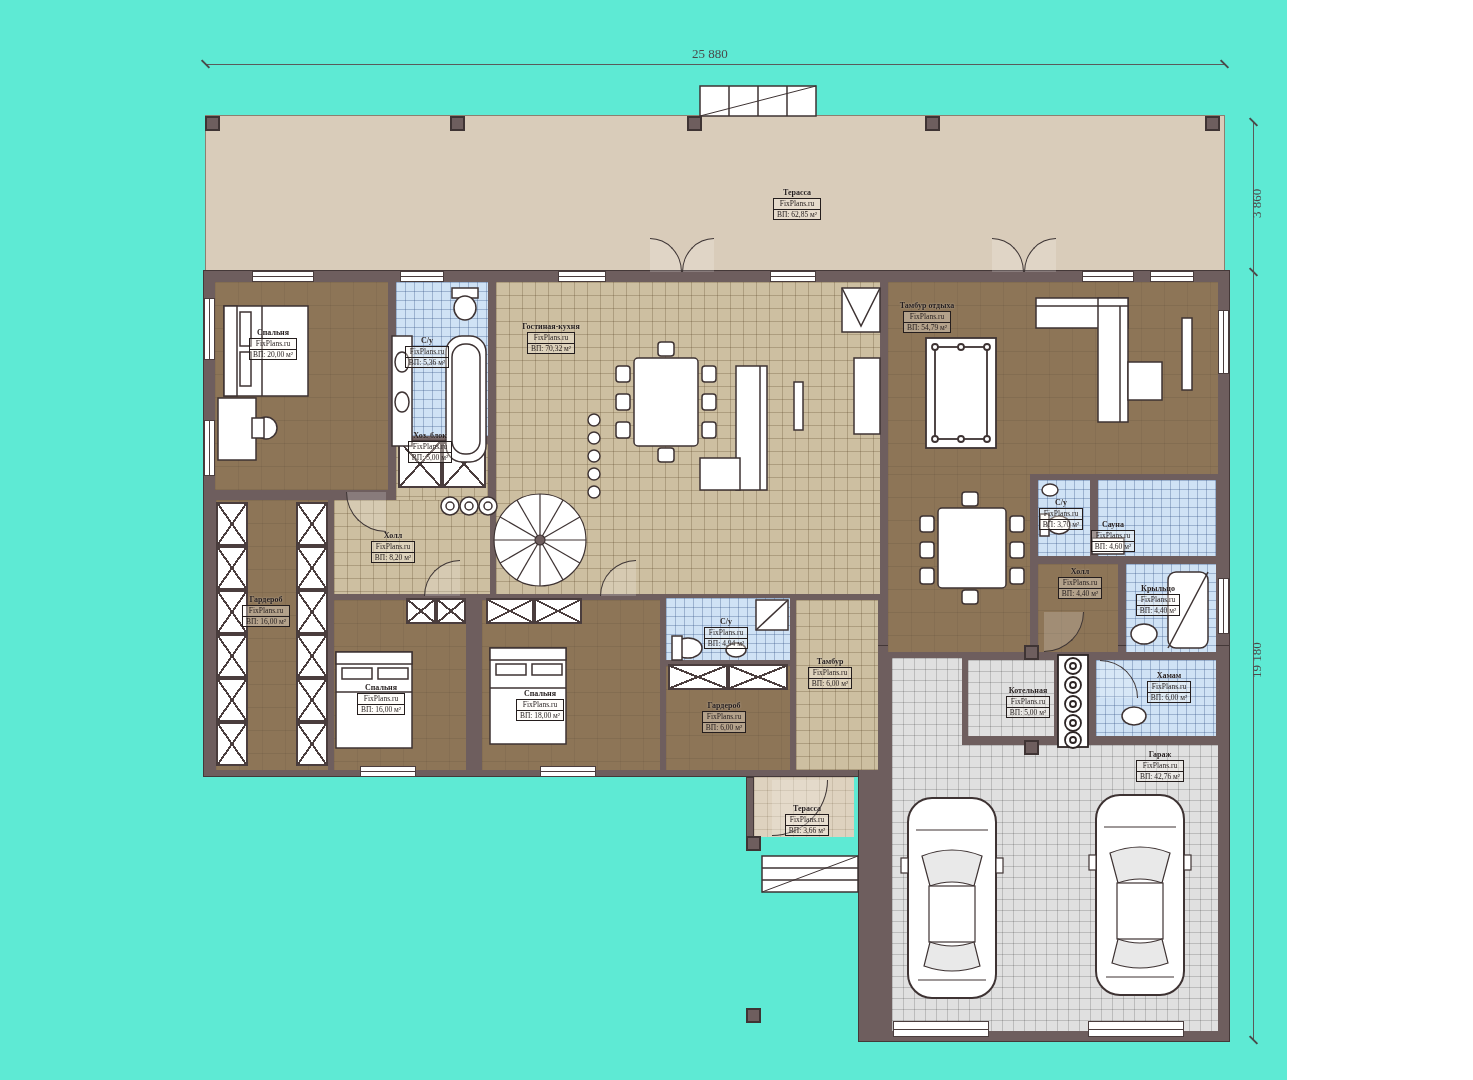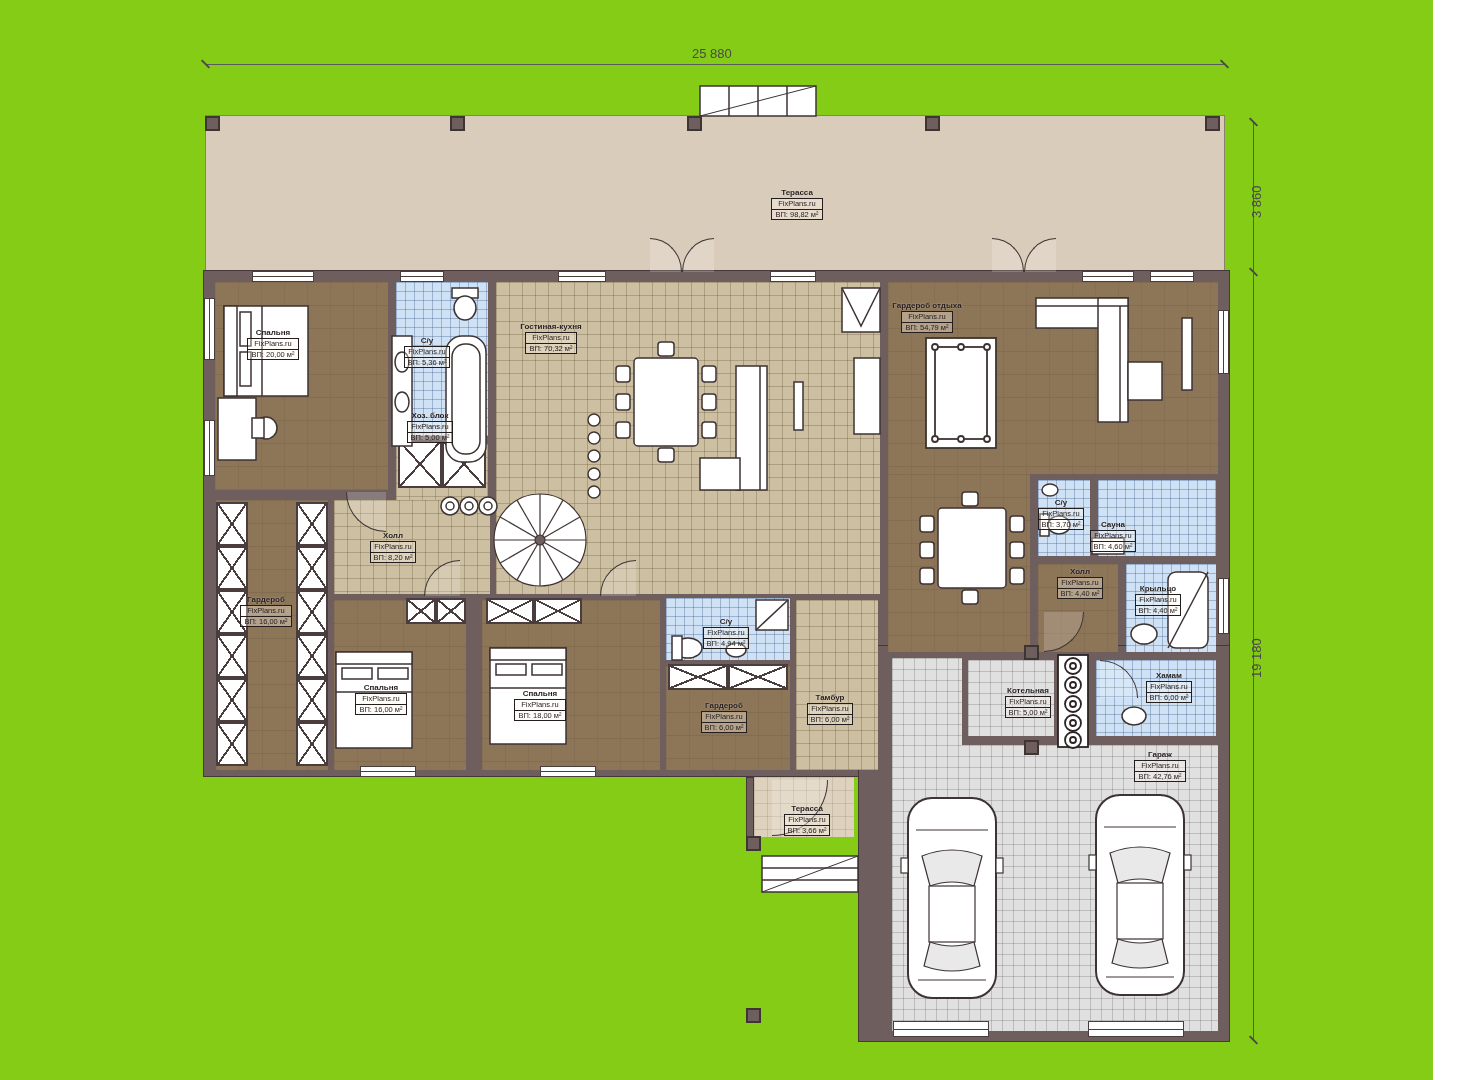--- a/index.html
+++ b/index.html
@@ -1,17 +1,17 @@
 <!DOCTYPE html>
 <html><head>
 <meta charset="utf-8">
 <style>
   html,body{margin:0;padding:0;background:#fff;}
-  .plan{position:relative;width:1433px;height:1080px;background:#84cc16;overflow:hidden;
-        font-family:Liberation Sans, sans-serif;}
+  .plan{position:relative;width:1287px;height:1080px;background:#5eead4;overflow:hidden;
+        font-family:Liberation Serif, serif;}
   .wall{position:absolute;background:#6e5e5e;border:1px solid #443838;box-sizing:border-box;}
   .post{position:absolute;width:15px;height:15px;background:#6e5e5e;border:2px solid #3f3434;box-sizing:border-box;}
   .floor{position:absolute;box-sizing:border-box;}
   .f-terrace{background:#d9ccba;border:1px solid #8c7f70;}
   .f-wood{background:#8d7557;background-image:linear-gradient(rgba(0,0,0,.07) 1px,transparent 1px),linear-gradient(90deg,rgba(0,0,0,.05) 1px,transparent 1px);background-size:23px 23px;}
   .f-tile{background-color:#cdbfa1;background-image:linear-gradient(rgba(90,70,40,.28) 1px,transparent 1px),linear-gradient(90deg,rgba(90,70,40,.28) 1px,transparent 1px);background-size:13px 13px;}
   .f-blue{background-color:#cfe2f5;background-image:linear-gradient(rgba(60,90,140,.35) 1px,transparent 1px),linear-gradient(90deg,rgba(60,90,140,.35) 1px,transparent 1px);background-size:9px 9px;}
   .f-gray{background-color:#e0e0e0;background-image:linear-gradient(rgba(0,0,0,.16) 1px,transparent 1px),linear-gradient(90deg,rgba(0,0,0,.16) 1px,transparent 1px);background-size:11px 11px;}
   .f-porch{background:#ded2bf;background-image:linear-gradient(rgba(90,70,40,.15) 1px,transparent 1px),linear-gradient(90deg,rgba(90,70,40,.15) 1px,transparent 1px);background-size:13px 13px;}
   .xcell{position:absolute;box-sizing:border-box;background:
@@ -356,40 +356,40 @@
     <g>
         <use href="#car" x="908" y="798"></use>
       </g>
     <g>
         <use href="#car" x="1096" y="795"></use>
       </g>
   </svg>
 
   <div class="rlabel" style="left:797px;top:188px;">
     <div class="rl-title">Терасса</div>
-    <div class="rl-box"><div class="rl-site">FixPlans.ru</div><div class="rl-area">ВП: 98,82 м²</div></div>
+    <div class="rl-box"><div class="rl-site">FixPlans.ru</div><div class="rl-area">ВП: 62,85 м²</div></div>
   </div>
   <div class="rlabel" style="left:273px;top:328px;">
     <div class="rl-title">Спальня</div>
     <div class="rl-box"><div class="rl-site">FixPlans.ru</div><div class="rl-area">ВП: 20,00 м²</div></div>
   </div>
   <div class="rlabel" style="left:427px;top:336px;">
     <div class="rl-title">С/у</div>
     <div class="rl-box"><div class="rl-site">FixPlans.ru</div><div class="rl-area">ВП: 5,36 м²</div></div>
   </div>
-  <div class="rlabel" style="left:430px;top:411px;">
+  <div class="rlabel" style="left:430px;top:431px;">
     <div class="rl-title">Хоз. блок</div>
     <div class="rl-box"><div class="rl-site">FixPlans.ru</div><div class="rl-area">ВП: 5,00 м²</div></div>
   </div>
   <div class="rlabel" style="left:551px;top:322px;">
     <div class="rl-title">Гостиная-кухня</div>
     <div class="rl-box"><div class="rl-site">FixPlans.ru</div><div class="rl-area">ВП: 70,32 м²</div></div>
   </div>
   <div class="rlabel" style="left:927px;top:301px;">
-    <div class="rl-title">Гардероб отдыха</div>
+    <div class="rl-title">Тамбур отдыха</div>
     <div class="rl-box"><div class="rl-site">FixPlans.ru</div><div class="rl-area">ВП: 54,79 м²</div></div>
   </div>
   <div class="rlabel" style="left:393px;top:531px;">
     <div class="rl-title">Холл</div>
     <div class="rl-box"><div class="rl-site">FixPlans.ru</div><div class="rl-area">ВП: 8,20 м²</div></div>
   </div>
   <div class="rlabel" style="left:266px;top:595px;">
     <div class="rl-title">Гардероб</div>
     <div class="rl-box"><div class="rl-site">FixPlans.ru</div><div class="rl-area">ВП: 16,00 м²</div></div>
   </div>
@@ -398,21 +398,21 @@
     <div class="rl-box"><div class="rl-site">FixPlans.ru</div><div class="rl-area">ВП: 16,00 м²</div></div>
   </div>
   <div class="rlabel" style="left:540px;top:689px;">
     <div class="rl-title">Спальня</div>
     <div class="rl-box"><div class="rl-site">FixPlans.ru</div><div class="rl-area">ВП: 18,00 м²</div></div>
   </div>
   <div class="rlabel" style="left:726px;top:617px;">
     <div class="rl-title">С/у</div>
     <div class="rl-box"><div class="rl-site">FixPlans.ru</div><div class="rl-area">ВП: 4,94 м²</div></div>
   </div>
-  <div class="rlabel" style="left:830px;top:693px;">
+  <div class="rlabel" style="left:830px;top:657px;">
     <div class="rl-title">Тамбур</div>
     <div class="rl-box"><div class="rl-site">FixPlans.ru</div><div class="rl-area">ВП: 6,00 м²</div></div>
   </div>
   <div class="rlabel" style="left:724px;top:701px;">
     <div class="rl-title">Гардероб</div>
     <div class="rl-box"><div class="rl-site">FixPlans.ru</div><div class="rl-area">ВП: 6,00 м²</div></div>
   </div>
   <div class="rlabel" style="left:1061px;top:498px;">
     <div class="rl-title">С/у</div>
     <div class="rl-box"><div class="rl-site">FixPlans.ru</div><div class="rl-area">ВП: 3,70 м²</div></div>

